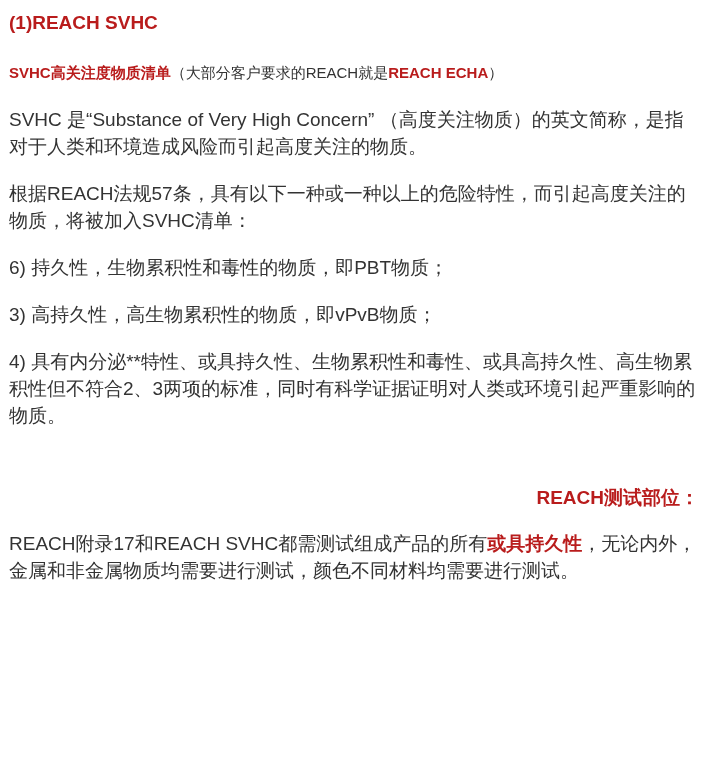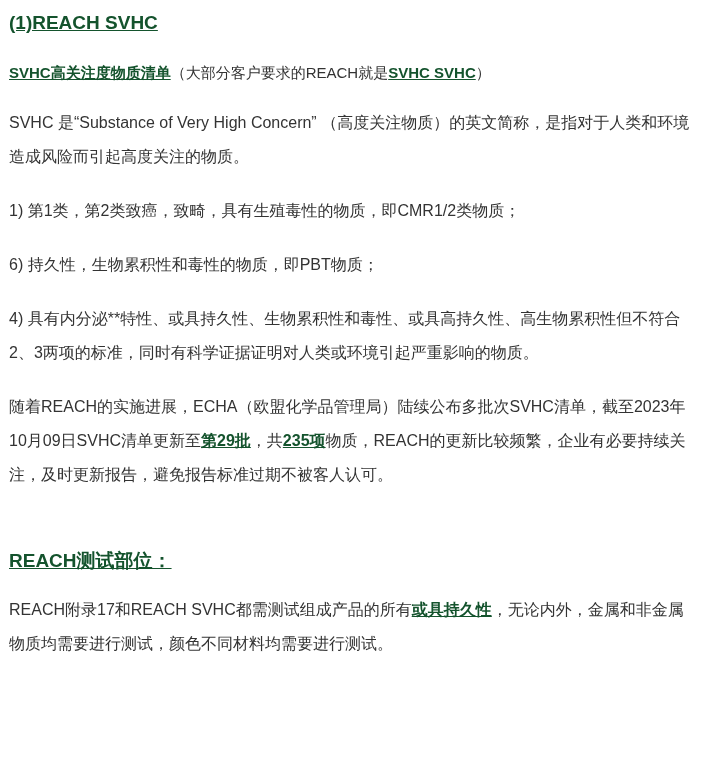--- a/index.html
+++ b/index.html
@@ -25,54 +25,54 @@
     font-weight: 700;
     color: #111111;
     margin: 0;
   }
   p.subtitle {
     font-size: 15px;
     line-height: 27px;
     margin: 24px 0 0 0;
   }
   p.body-para {
-    font-size: 16px;
-    line-height: 34px;
+    font-size: 19px;
+    line-height: 27px;
     margin: 20px 0 0 0;
   }
   h2.section-heading {
     font-size: 19px;
     line-height: 25px;
     font-weight: 700;
     color: #111111;
     margin: 56px 0 0 0;
+    text-align: right;
   }
   .bold-run {
     font-weight: 700;
-    color: #14532d;
-    text-decoration: underline;
+    color: #b91c1c;
   }
 </style>
 </head>
 <body>
 
 <main class="article">
   <h1 class="article-title"><span class="bold-run">(1)REACH SVHC</span></h1>
 
-  <p class="subtitle"><span class="bold-run">SVHC高关注度物质清单</span><span>（大部分客户要求的REACH就是</span><span class="bold-run">SVHC SVHC</span><span>）</span></p>
+  <p class="subtitle"><span class="bold-run">SVHC高关注度物质清单</span><span>（大部分客户要求的REACH就是</span><span class="bold-run">REACH ECHA</span><span>）</span></p>
 
   <p class="body-para"><span>SVHC 是“Substance of Very High Concern” （高度关注物质）的英文简称，是指对于人类和环境造成风险而引起高度关注的物质。</span></p>
 
+  <p class="body-para"><span>根据REACH法规57条，具有以下一种或一种以上的危险特性，而引起高度关注的物质，将被加入SVHC清单：</span></p>
 
-  <p class="body-para"><span>1) 第1类，第2类致癌，致畸，具有生殖毒性的物质，即CMR1/2类物质；</span></p>
 
   <p class="body-para"><span>6) 持久性，生物累积性和毒性的物质，即PBT物质；</span></p>
 
+  <p class="body-para"><span>3) 高持久性，高生物累积性的物质，即vPvB物质；</span></p>
 
   <p class="body-para"><span>4) 具有内分泌**特性、或具持久性、生物累积性和毒性、或具高持久性、高生物累积性但不符合2、3两项的标准，同时有科学证据证明对人类或环境引起严重影响的物质。</span></p>
 
-  <p class="body-para"><span>随着REACH的实施进展，ECHA（欧盟化学品管理局）陆续公布多批次SVHC清单，截至2023年10月09日SVHC清单更新至</span><span class="bold-run">第29批</span><span>，共</span><span class="bold-run">235项</span><span>物质，REACH的更新比较频繁，企业有必要持续关注，及时更新报告，避免报告标准过期不被客人认可。</span></p>
 
 
   <h2 class="section-heading"><span class="bold-run">REACH测试部位：</span></h2>
 
   <p class="body-para"><span>REACH附录17和REACH SVHC都需测试组成产品的所有</span><span class="bold-run">或具持久性</span><span>，无论内外，金属和非金属物质均需要进行测试，颜色不同材料均需要进行测试。</span></p>
 </main>
 
 </body></html>

